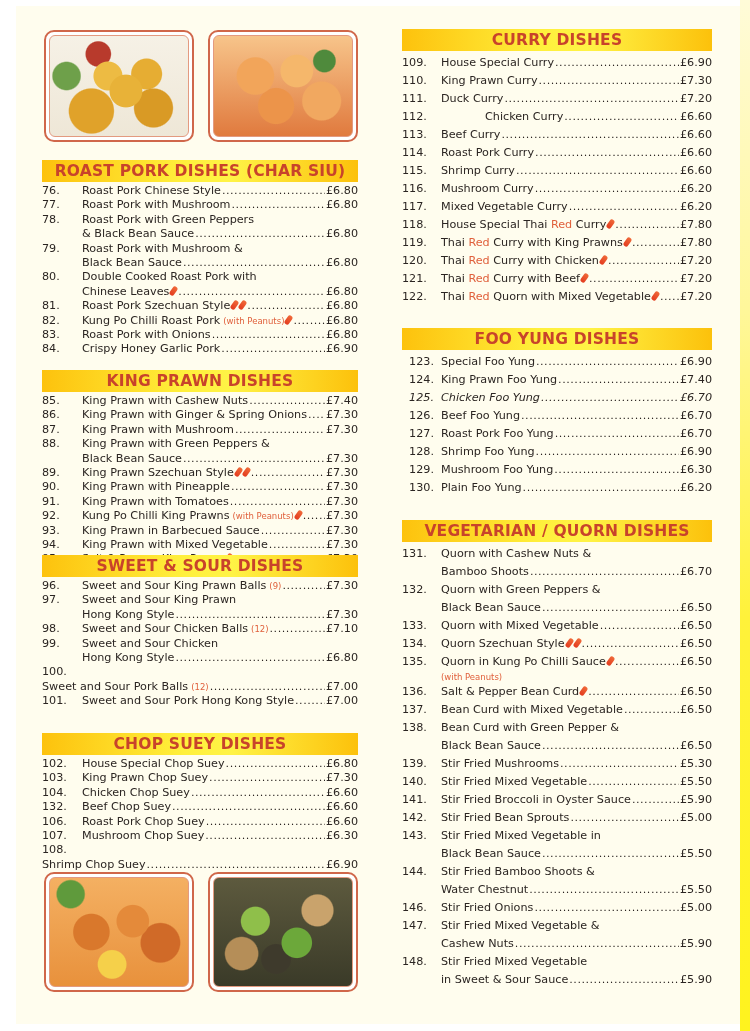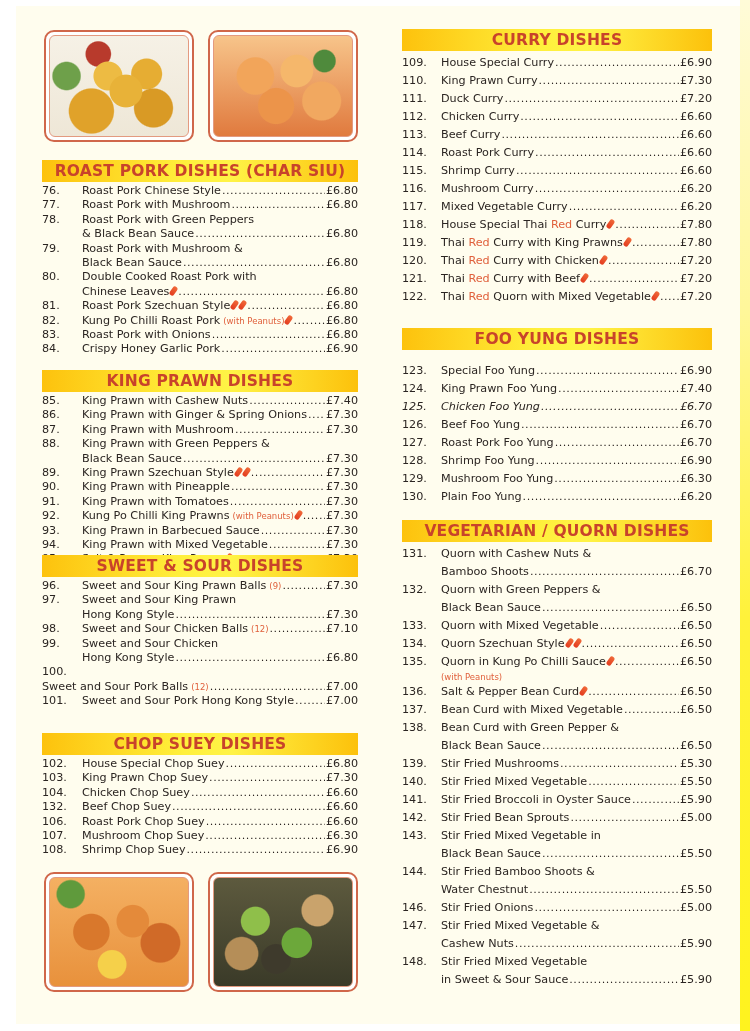--- a/index.html
+++ b/index.html
@@ -463,21 +463,21 @@
         <div class="item" style="line-height: 14.4px;">
           <span class="num">107.</span>
           <div class="body">
             <div class="line">
               <span class="txt"><span>Mushroom Chop Suey</span></span>
               <span class="dots"></span>
               <span class="price">£6.30</span>
             </div>
           </div>
         </div>
-        <div class="item" style="line-height: 14.4px;">
+        <div class="item" style="line-height: 14.4px; flex-direction: column;">
           <span class="num">108.</span>
           <div class="body">
             <div class="line">
               <span class="txt"><span>Shrimp Chop Suey</span></span>
               <span class="dots"></span>
               <span class="price">£6.90</span>
             </div>
           </div>
         </div>
       </div>
@@ -511,21 +511,21 @@
         <div class="item" style="line-height: 18px;">
           <span class="num">111.</span>
           <div class="body">
             <div class="line">
               <span class="txt"><span>Duck Curry</span></span>
               <span class="dots"></span>
               <span class="price">£7.20</span>
             </div>
           </div>
         </div>
-        <div class="item" style="line-height: 18px;">
+        <div class="item" style="line-height: 18px; gap: 44px;">
           <span class="num">112.</span>
           <div class="body">
             <div class="line">
               <span class="txt"><span>Chicken Curry</span></span>
               <span class="dots"></span>
               <span class="price">£6.60</span>
             </div>
           </div>
         </div>
         <div class="item" style="line-height: 18px; justify-content: flex-end;">
@@ -625,21 +625,21 @@
               <span class="txt"><span>Thai </span><span class="red">Red</span><span> Quorn with Mixed Vegetable</span><span class="chili"></span></span>
               <span class="dots"></span>
               <span class="price">£7.20</span>
             </div>
           </div>
         </div>
       </div>
   </div>
   <div class="section" style="top:328px;">
     <div class="section-header">FOO YUNG DISHES</div>
-    <div class="items" style="margin-top:12px;">
+    <div class="items" style="margin-top:3px;text-align:center;">
         <div class="item" style="line-height: 18px;">
           <span class="num">123.</span>
           <div class="body">
             <div class="line">
               <span class="txt"><span>Special Foo Yung</span></span>
               <span class="dots"></span>
               <span class="price">£6.90</span>
             </div>
           </div>
         </div>

